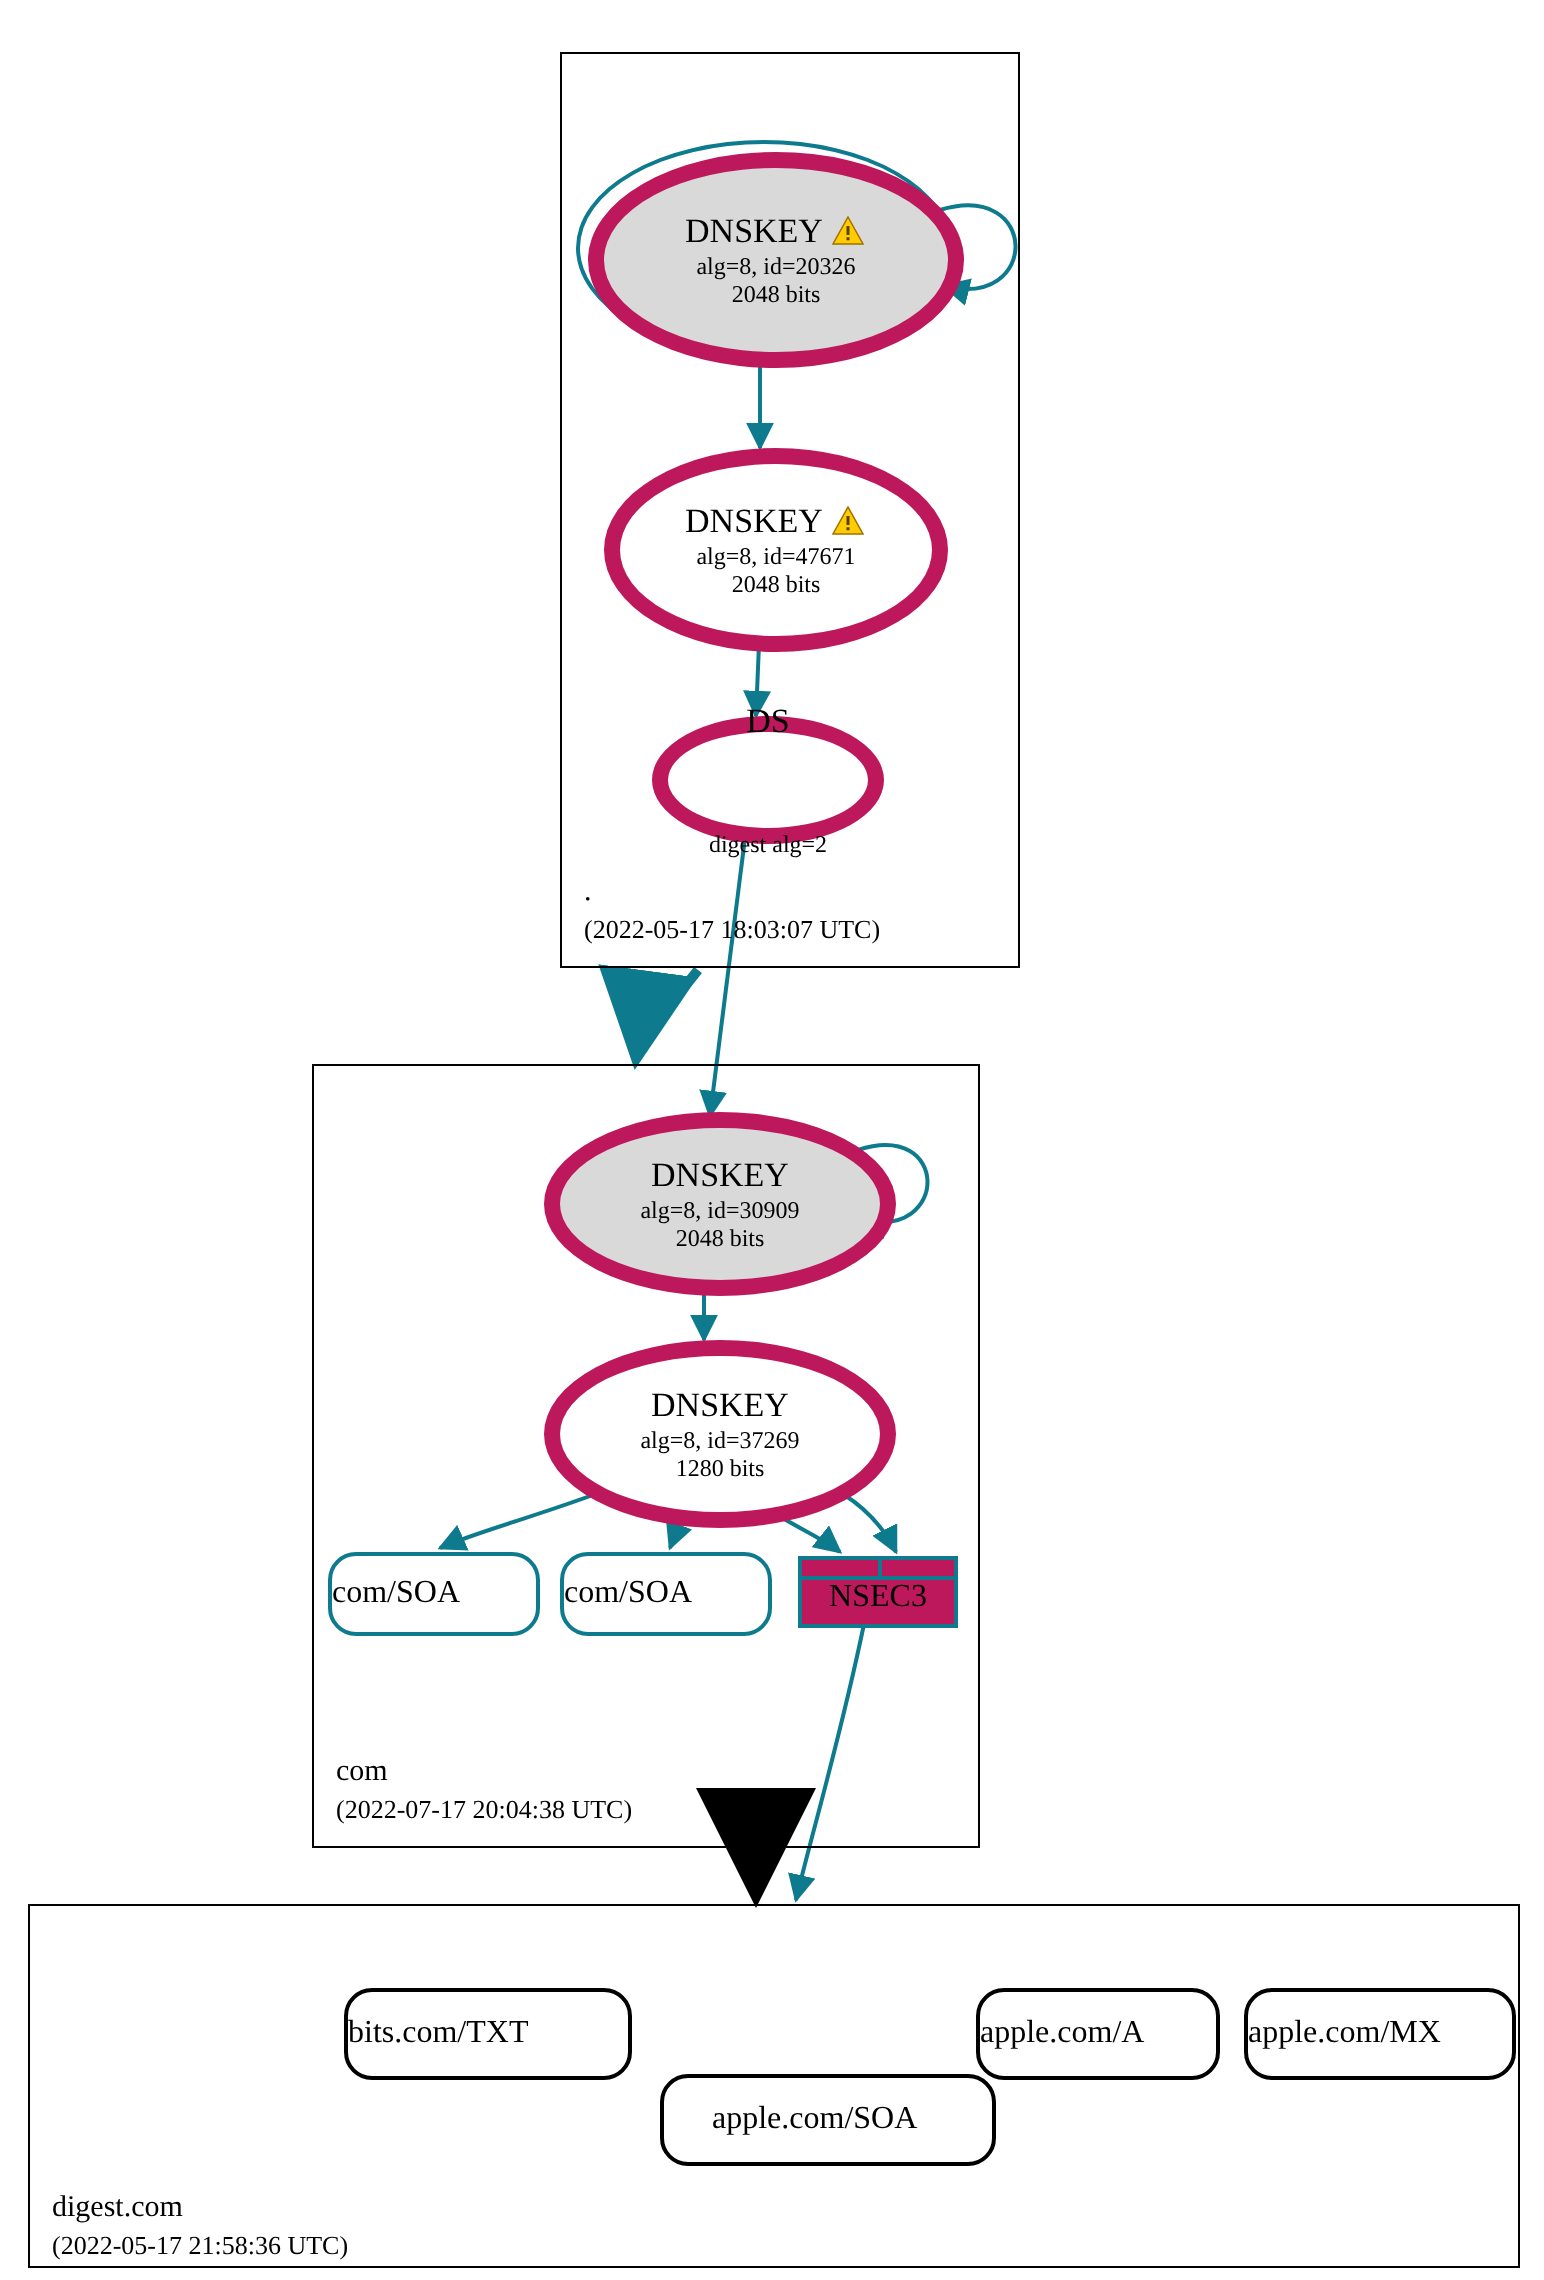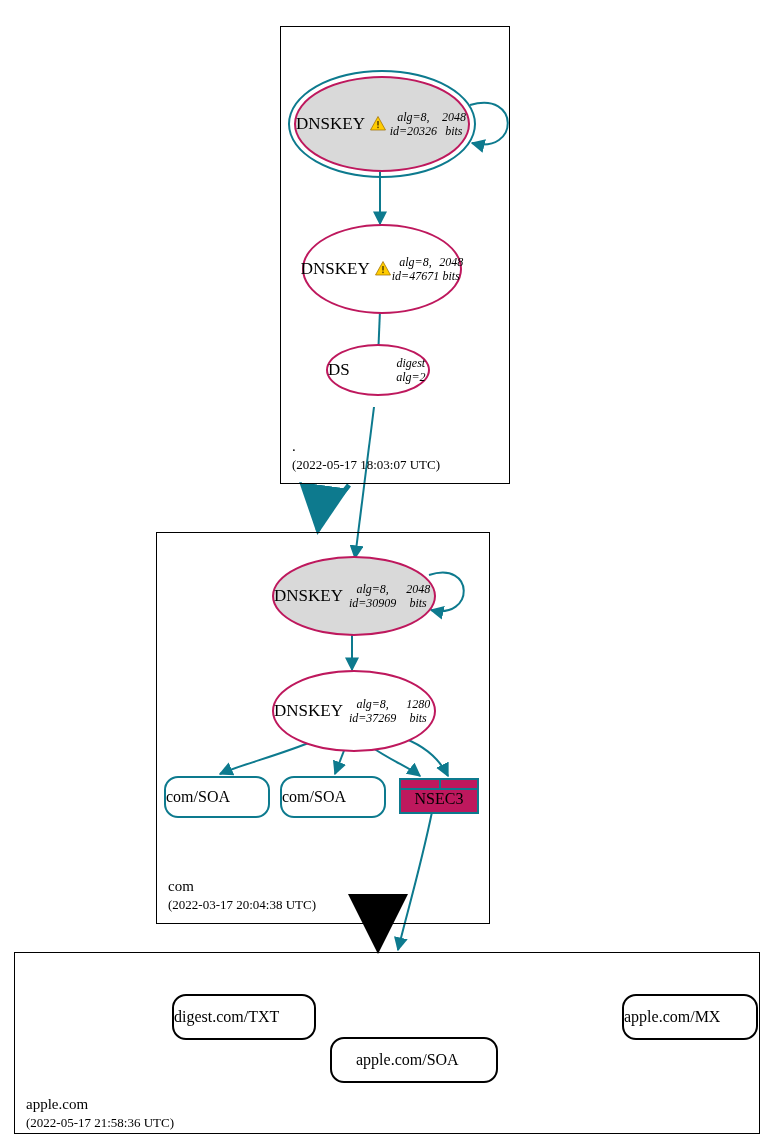--- a/index.html
+++ b/index.html
@@ -1,26 +1,26 @@
 <!DOCTYPE html>
 <html><head>
 <meta charset="utf-8">
 <style>
   html,body{margin:0;padding:0;background:#fff;font-family:"Times New Roman",serif;}
   .canvas{position:relative;width:772px;height:1140px;}
   svg.edges{position:absolute;top:0;left:0;width:772px;height:1140px;pointer-events:none;}
   .zone{position:absolute;border:1px solid #000;background:transparent;}
   .zone-label{position:absolute;left:10px;bottom:8px;font-size:15px;line-height:1.35;}
   .zone-label .ts{font-size:13px;}
-  .node-ellipse{position:absolute;border:2px solid #be185d;border-radius:50%;
-    display:flex;flex-direction:row;align-items:center;justify-content:center;
+  .node-ellipse{position:absolute;border:8px solid #be185d;border-radius:50%;
+    display:flex;flex-direction:column;align-items:center;justify-content:center;
     text-align:center;background:#fff;}
   .node-ellipse.ksk{background:#d9d9d9;}
   .node-ellipse .title{font-size:17px;display:flex;align-items:center;gap:4px;}
-  .node-ellipse .sub{font-size:12px;line-height:1.2;font-style:italic;}
+  .node-ellipse .sub{font-size:12px;line-height:1.2;}
   .outer-ring{position:absolute;border:2px solid #0d7a8e;border-radius:50%;}
   .rr{position:absolute;border:2px solid #0d7a8e;border-radius:14px;background:#fff;
     display:flex;align-items:center;font-size:16px;}
   .rr.blk{border-color:#000;}
   .nsec3{position:absolute;border:2px solid #0d7a8e;background:#be185d;font-size:16px;
     display:flex;align-items:center;justify-content:center;}
   .nsec3::before{content:"";position:absolute;top:0;left:0;right:0;height:8px;
     border-bottom:2px solid #0d7a8e;}
   .nsec3::after{content:"";position:absolute;top:0;bottom:0;left:50%;width:0;
     border-left:2px solid #0d7a8e;height:8px;}
@@ -96,31 +96,31 @@
     <svg class="warn-icon" viewBox="0 0 24 24">
           <path d="M12 2 L22 20 L2 20 Z" fill="#ffcc00" stroke="#a07000" stroke-width="1"></path>
           <rect x="11" y="8" width="2" height="6" fill="#5a4000"></rect>
           <rect x="11" y="15.5" width="2" height="2" fill="#5a4000"></rect>
         </svg>
   </div>
   <div class="sub">alg=8, id=47671</div>
   <div class="sub">2048 bits</div>
 </div>
 
-<div class="node-ellipse" style="left:326px;top:344px;width:100px;height:48px;gap:44px;">
+<div class="node-ellipse" style="left:326px;top:358px;width:100px;height:48px;gap:44px;">
   <div class="title">
         <span>DS</span>
       </div>
   <div class="sub">digest alg=2</div>
 </div>
 
 <div class="zone" style="left:156px;top:532px;width:332px;height:390px;"></div>
 <div class="zone-label" style="left:168px;top:876px;bottom:auto;">
   <div>com</div>
-  <div class="ts">(2022-03-17 20:04:38 UTC)</div>
+  <div class="ts">(2022-07-17 20:04:38 UTC)</div>
 </div>
 
 <div class="node-ellipse ksk" style="left:272px;top:556px;width:160px;height:76px;">
   <div class="title">
         <span>DNSKEY</span>
       </div>
   <div class="sub">alg=8, id=30909</div>
   <div class="sub">2048 bits</div>
 </div>
 
@@ -138,27 +138,30 @@
 <div class="rr" style="left:280px;top:776px;width:102px;height:38px;">
   <span>com/SOA</span>
 </div>
 
 <div class="nsec3" style="left:399px;top:778px;width:76px;height:32px;">
   <span style="margin-top:5px;">NSEC3</span>
 </div>
 
 <div class="zone" style="left:14px;top:952px;width:744px;height:180px;"></div>
 <div class="zone-label" style="left:26px;top:1094px;bottom:auto;">
-  <div>apple.com</div>
+  <div>digest.com</div>
   <div class="ts">(2022-05-17 21:58:36 UTC)</div>
 </div>
 
 <div class="rr blk" style="left:172px;top:994px;width:140px;height:42px;">
-  <span>digest.com/TXT</span>
+  <span>bits.com/TXT</span>
 </div>
 <div class="rr blk" style="left:330px;top:1037px;width:140px;height:42px;padding-left:24px;">
   <span>apple.com/SOA</span>
+</div>
+<div class="rr blk" style="left:488px;top:994px;width:118px;height:42px;">
+  <span>apple.com/A</span>
 </div>
 <div class="rr blk" style="left:622px;top:994px;width:132px;height:42px;">
   <span>apple.com/MX</span>
 </div>
 
 </div>
 
 </body></html>

